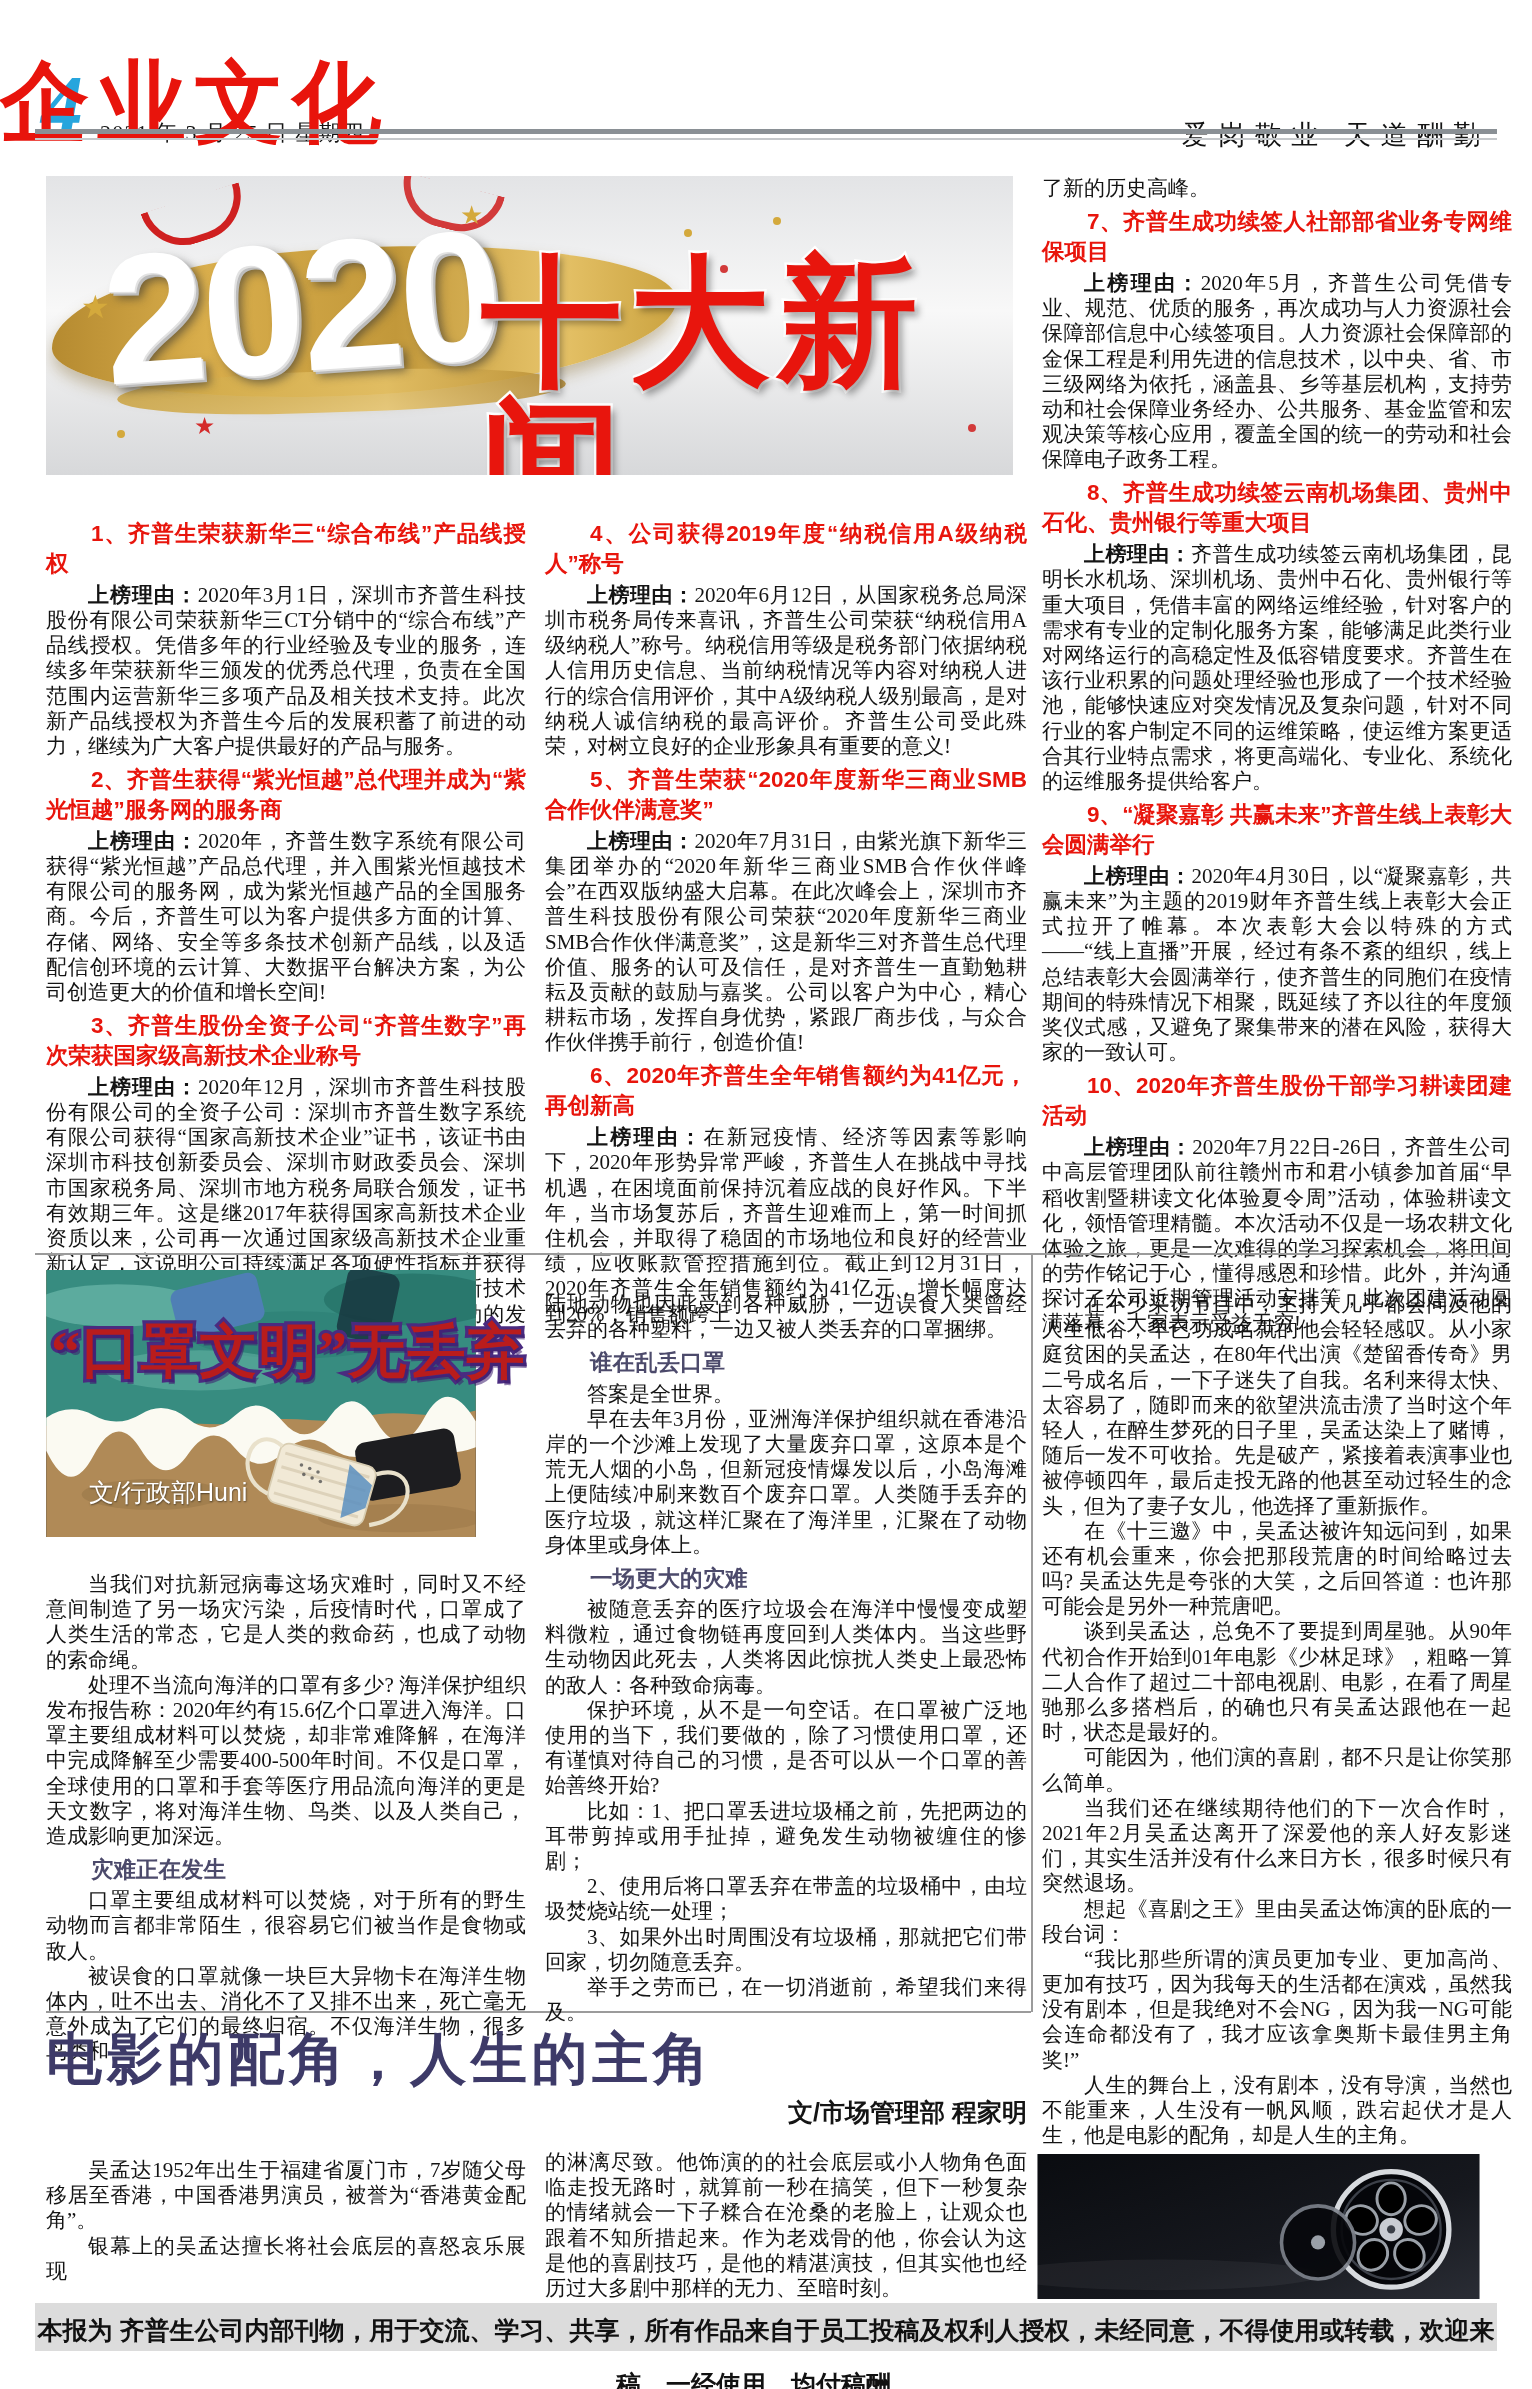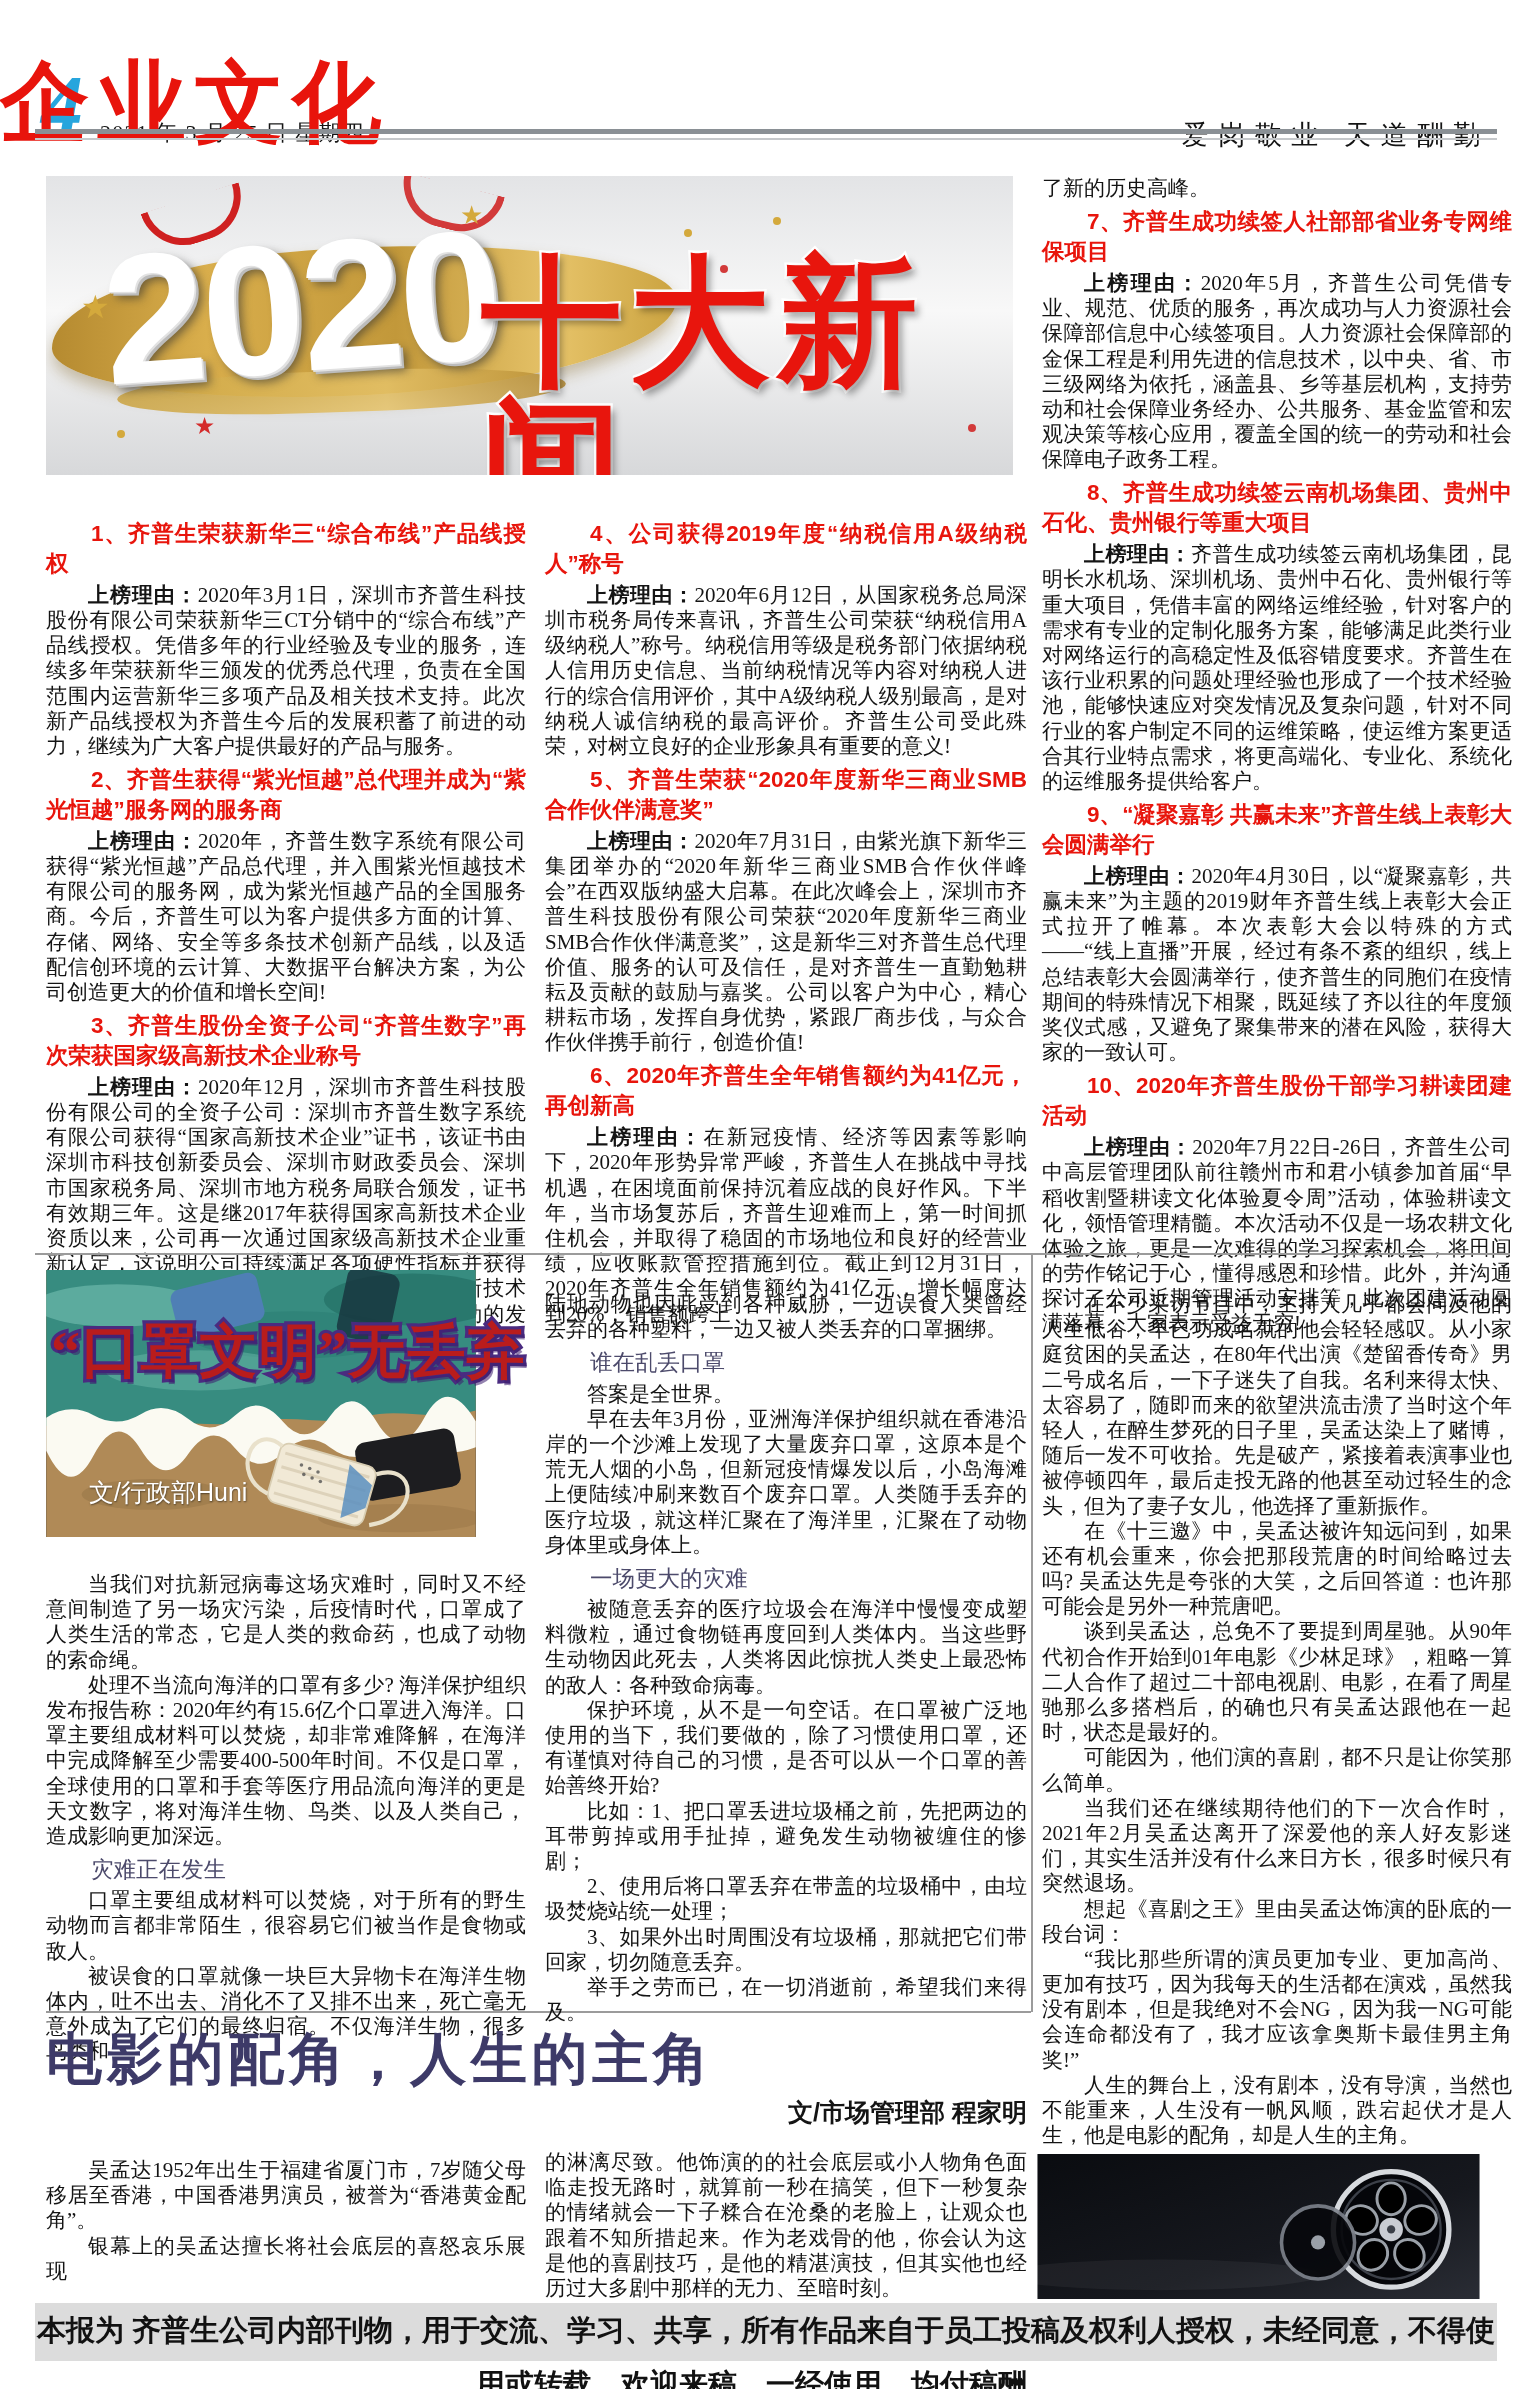--- a/index.html
+++ b/index.html
@@ -50,40 +50,40 @@
   .body-p{font-size:21px;line-height:1.2;text-align:justify;text-indent:2em;margin:0;}
   .body-p.cont{text-indent:0;}
   .lead{font-family:"Liberation Sans",sans-serif;font-weight:bold;}
 
   
   .rule-mid{left:35px;top:1253px;width:1475px;height:1.8px;background:#9b9b9b;}
   .rule-vert{left:1031px;top:1253px;width:1.8px;height:759px;background:#9b9b9b;}
   .rule-mask-bottom{left:46px;top:2011px;width:985px;height:1.8px;background:#9b9b9b;}
 
   
-  .subhead{font-size:22.5px;font-weight:normal;color:#4c4a6b;font-family:"Liberation Sans",sans-serif;
+  .subhead{font-size:22.5px;font-weight:bold;color:#4c4a6b;font-family:"Liberation Sans",sans-serif;
            text-indent:2em;margin:4.7px 0 3.5px 0;}
   .mask-img{left:46px;top:1270px;width:430px;height:267px;}
   .mask-title{left:51px;top:1322px;width:591px;font-size:58px;line-height:1.05;font-weight:900;
               font-family:Liberation Serif, serif;color:#b91c1c;letter-spacing:1.2px;
               -webkit-text-stroke:6.5px #4a2b80;paint-order:stroke fill;
               text-shadow:3.5px 4.7px 0 rgba(60,30,110,.55);}
   .mask-byline{left:89px;top:1476px;font-size:25px;color:#ffffff;font-family:"Liberation Sans",sans-serif;
                text-shadow:0.6px 0.6px 1.8px rgba(0,0,0,.5);}
 
   
   .movie-title{left:46px;top:2028px;width:981px;font-size:56px;line-height:1.1;
                font-weight:900;color:#3d3a68;font-family:"Liberation Sans",sans-serif;letter-spacing:4.7px;}
   .movie-byline{left:545px;top:2096px;width:482px;text-align:right;font-size:25px;font-weight:bold;
                 font-family:"Liberation Sans",sans-serif;}
   .film-img{left:1037px;top:2154px;width:443px;height:145px;}
 
   
-  .footer{left:35px;top:2303px;width:1462px;height:58px;background:#dcdcdc;
-          text-align:center;font-size:29px;font-weight:bold;line-height:54px;
+  .footer{left:35px;top:2303px;width:1462px;height:48px;background:#dcdcdc;
+          text-align:center;font-size:25px;font-weight:bold;line-height:54px;
           font-family:"Liberation Sans",sans-serif;color:#111;}
 </style>
 </head>
 <body>
 
 <div class="page">
 
   <div class="abs page-num">4</div>
   <div class="abs hdr-date">2021 年 3 月 25 日  星期四</div>
   <div class="abs masthead">企业文化</div>

